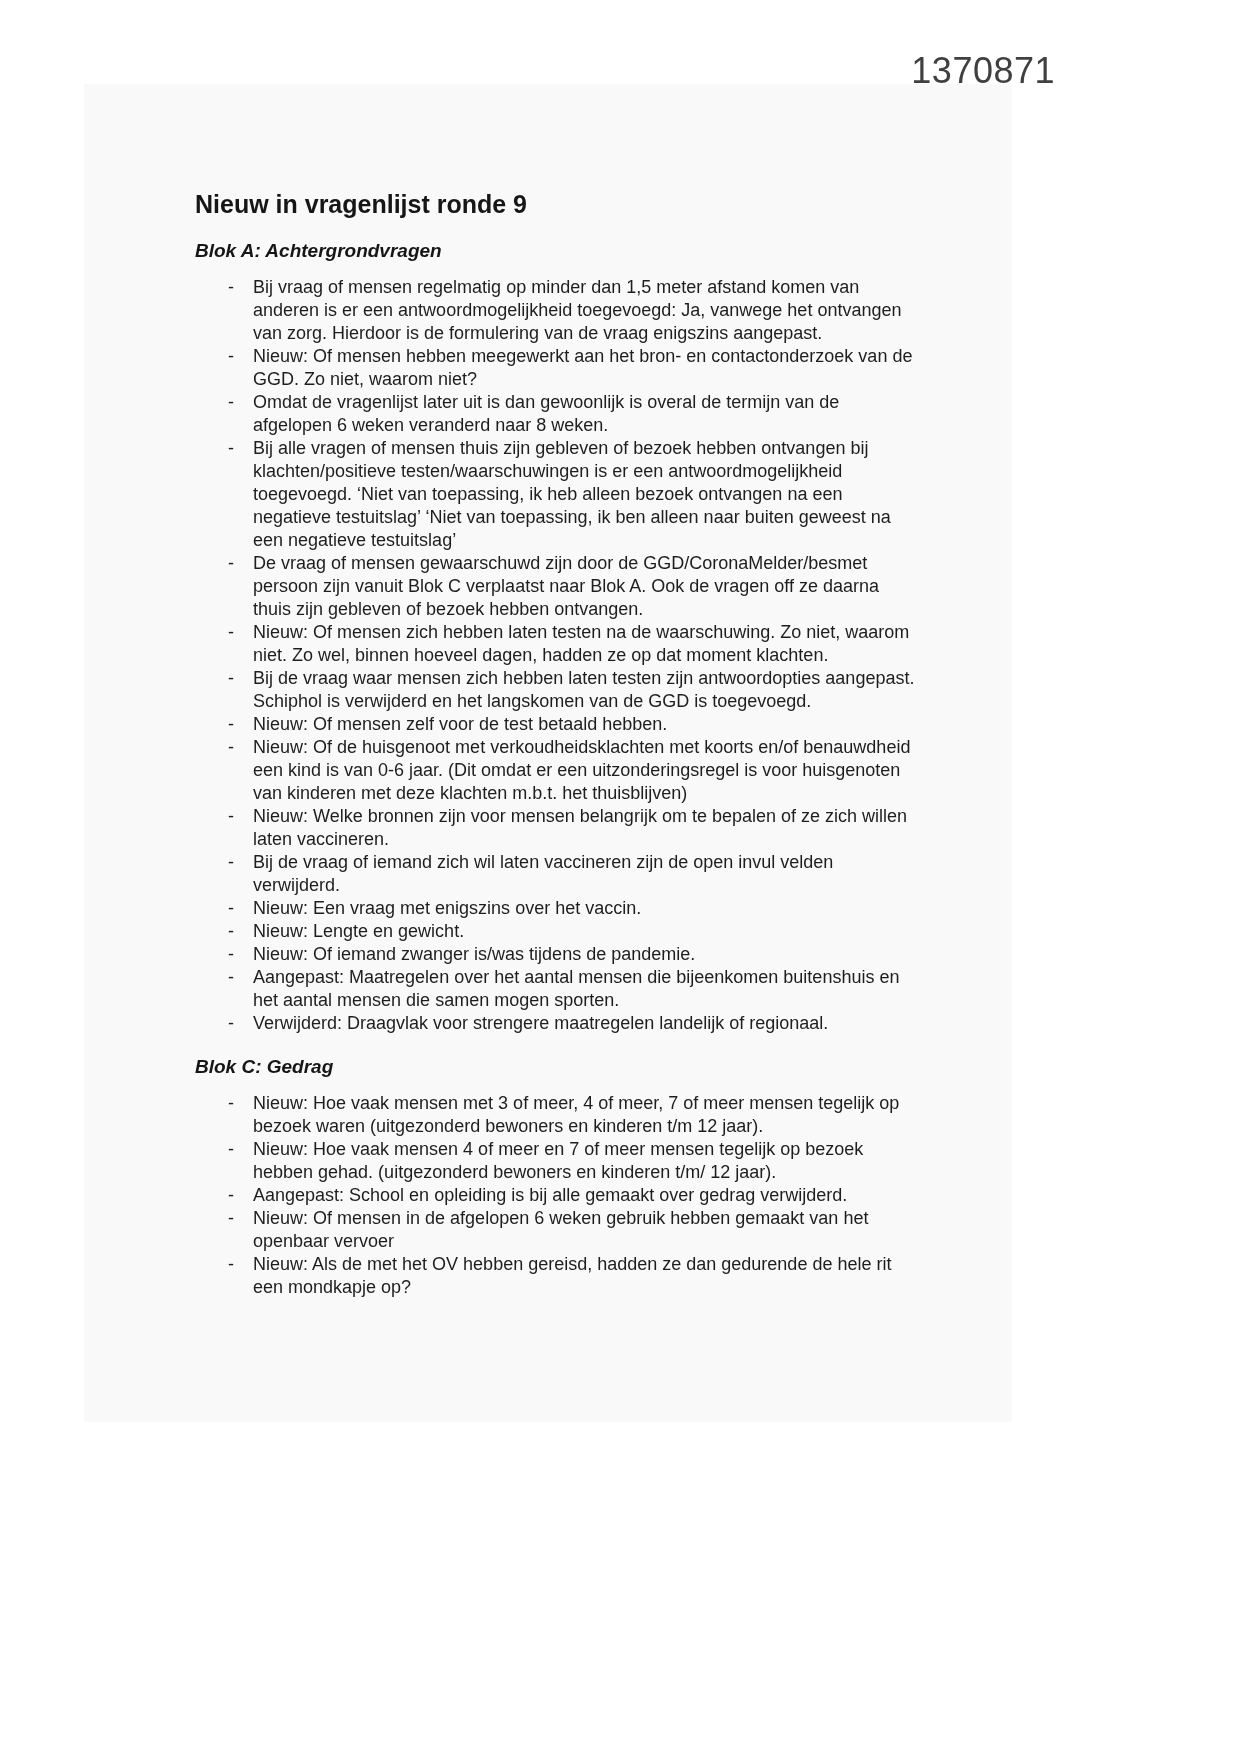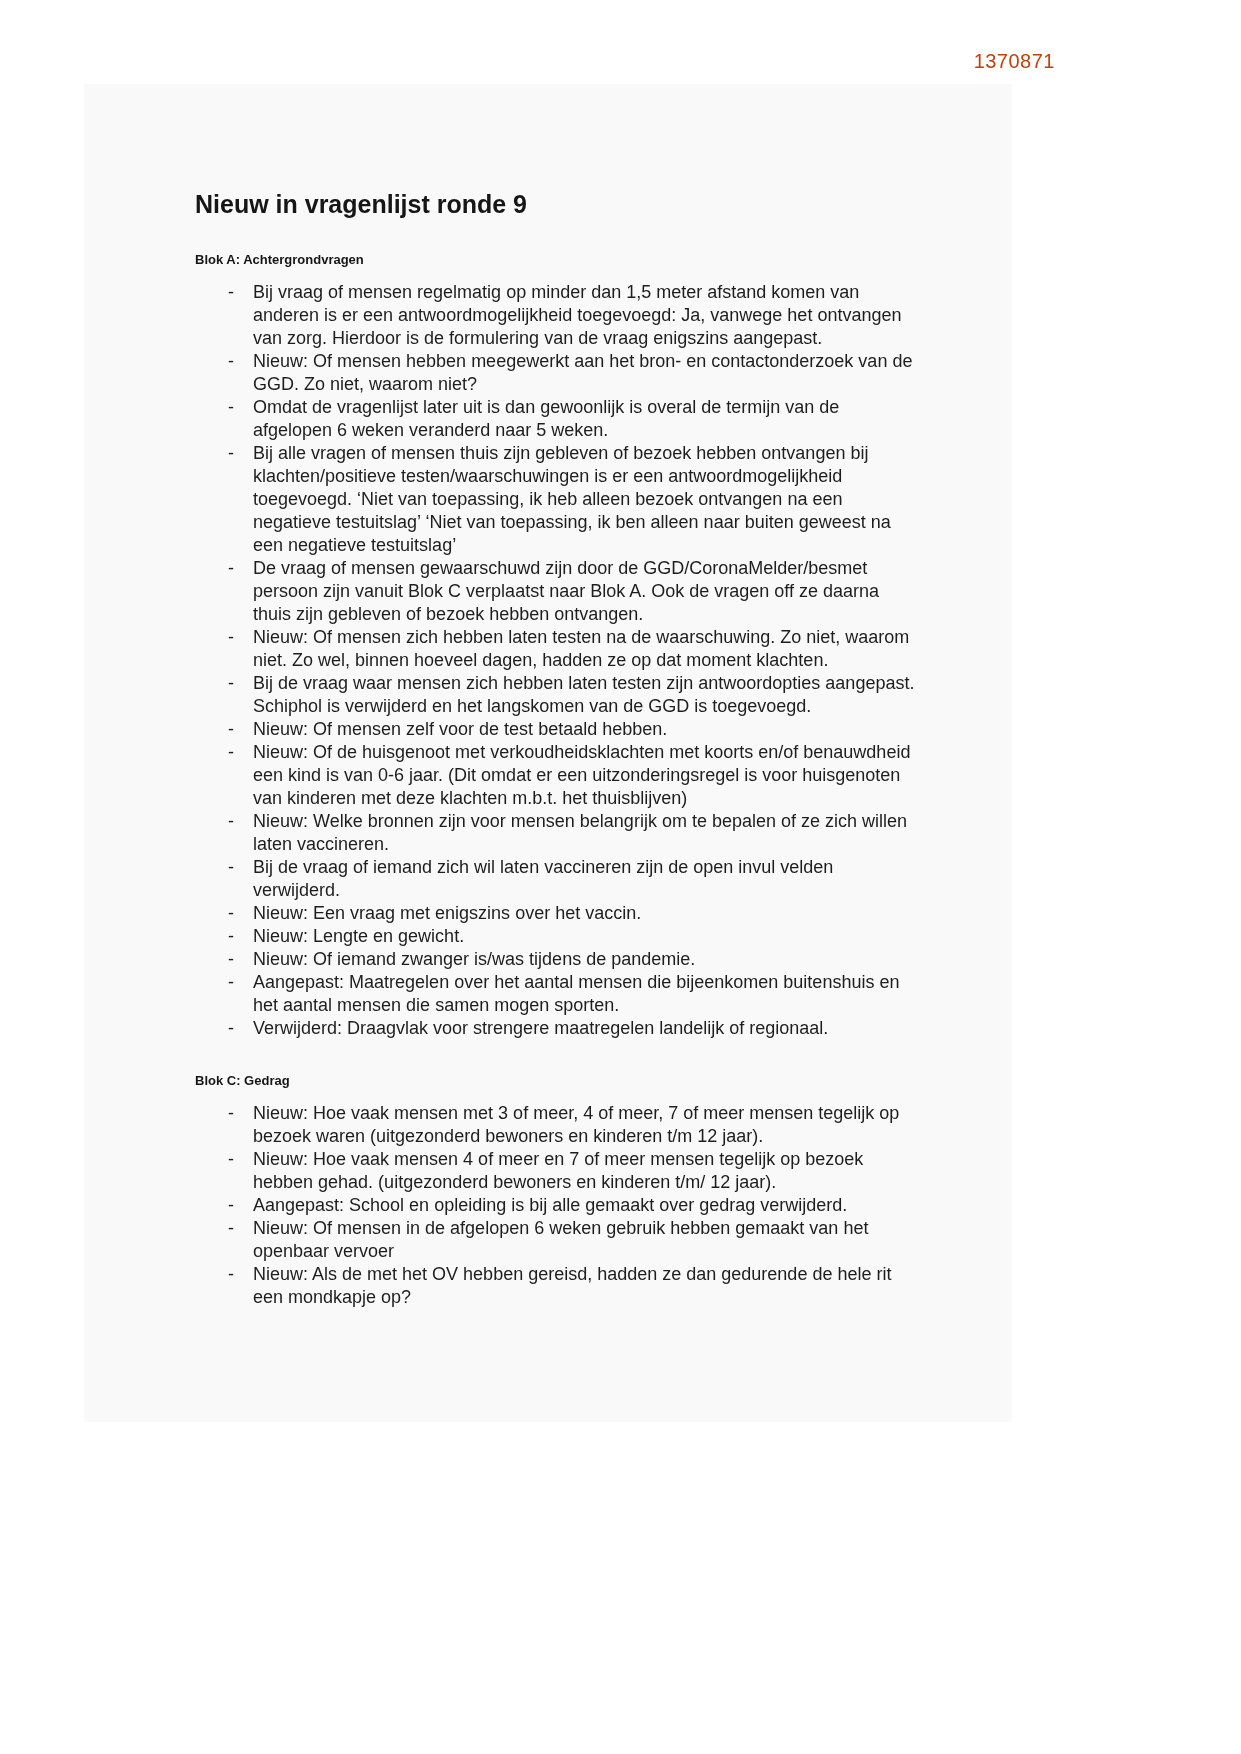--- a/index.html
+++ b/index.html
@@ -10,30 +10,30 @@
     color:#1e1e1e;
     position:relative;
   }
   .page{position:absolute;inset:0;background:#ffffff;overflow:hidden;}
   .scan-bg{
     position:absolute;left:84px;top:84px;width:928px;height:1338px;
     background:#f9f9f9;
   }
   .doc-number{
     position:absolute;top:50px;right:186px;
-    font-size:20px;letter-spacing:0.5px;color:#c2410c;
+    font-size:36px;letter-spacing:0.5px;color:#404040;
   }
   .content{
     position:absolute;left:195px;top:190px;width:735px;
   }
   .title{
     font-size:25px;font-weight:bold;margin:0 0 3px 0;color:#161616;
   }
   h2.section-heading{
-    font-size:13px;font-weight:bold;margin:33px 0 14px 0;color:#161616;
+    font-size:19px;font-weight:bold;margin:21px 0 14px 0;color:#161616;font-style:italic;
   }
   ul.bullet-list{list-style:none;margin:0;padding:0;}
   li.bullet-item{
     display:flex;align-items:flex-start;
     font-size:18px;line-height:23px;
   }
   .dash{
     flex:0 0 25px;margin-left:33px;
   }
   .li-text{
@@ -55,21 +55,21 @@
             <li class="bullet-item">
               <span class="dash">-</span>
               <span class="li-text">Bij vraag of mensen regelmatig op minder dan 1,5 meter afstand komen van anderen is er een antwoordmogelijkheid toegevoegd: Ja, vanwege het ontvangen van zorg. Hierdoor is de formulering van de vraag enigszins aangepast.</span>
             </li>
             <li class="bullet-item">
               <span class="dash">-</span>
               <span class="li-text">Nieuw: Of mensen hebben meegewerkt aan het bron- en contactonderzoek van de GGD. Zo niet, waarom niet?</span>
             </li>
             <li class="bullet-item">
               <span class="dash">-</span>
-              <span class="li-text">Omdat de vragenlijst later uit is dan gewoonlijk is overal de termijn van de afgelopen 6 weken veranderd naar 5 weken.</span>
+              <span class="li-text">Omdat de vragenlijst later uit is dan gewoonlijk is overal de termijn van de afgelopen 6 weken veranderd naar 8 weken.</span>
             </li>
             <li class="bullet-item">
               <span class="dash">-</span>
               <span class="li-text">Bij alle vragen of mensen thuis zijn gebleven of bezoek hebben ontvangen bij klachten/positieve testen/waarschuwingen is er een antwoordmogelijkheid toegevoegd. ‘Niet van toepassing, ik heb alleen bezoek ontvangen na een negatieve testuitslag’ ‘Niet van toepassing, ik ben alleen naar buiten geweest na een negatieve testuitslag’</span>
             </li>
             <li class="bullet-item">
               <span class="dash">-</span>
               <span class="li-text">De vraag of mensen gewaarschuwd zijn door de GGD/CoronaMelder/besmet persoon zijn vanuit Blok C verplaatst naar Blok A. Ook de vragen off ze daarna thuis zijn gebleven of bezoek hebben ontvangen.</span>
             </li>
             <li class="bullet-item">

